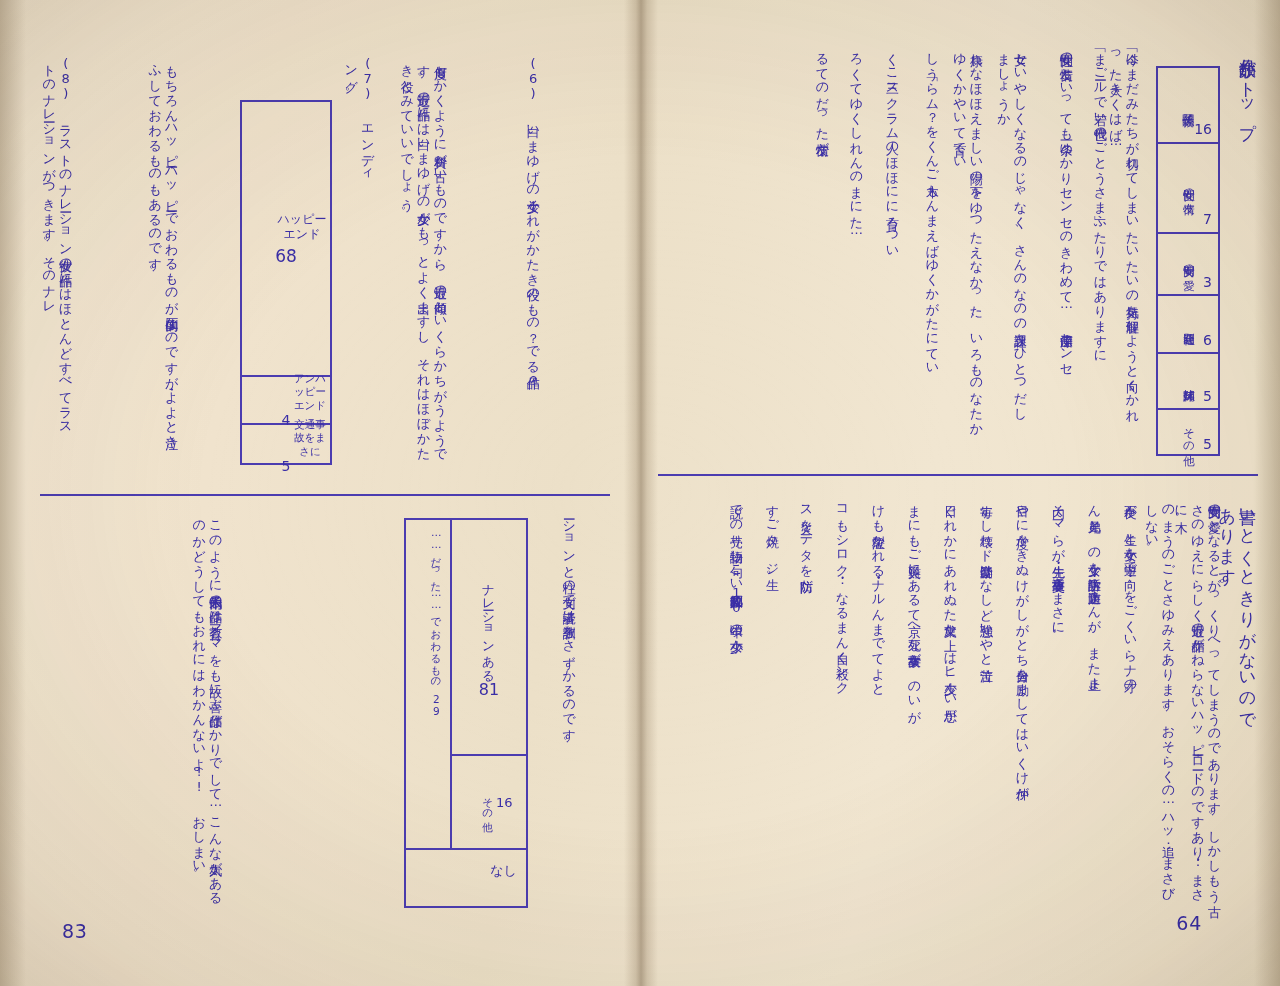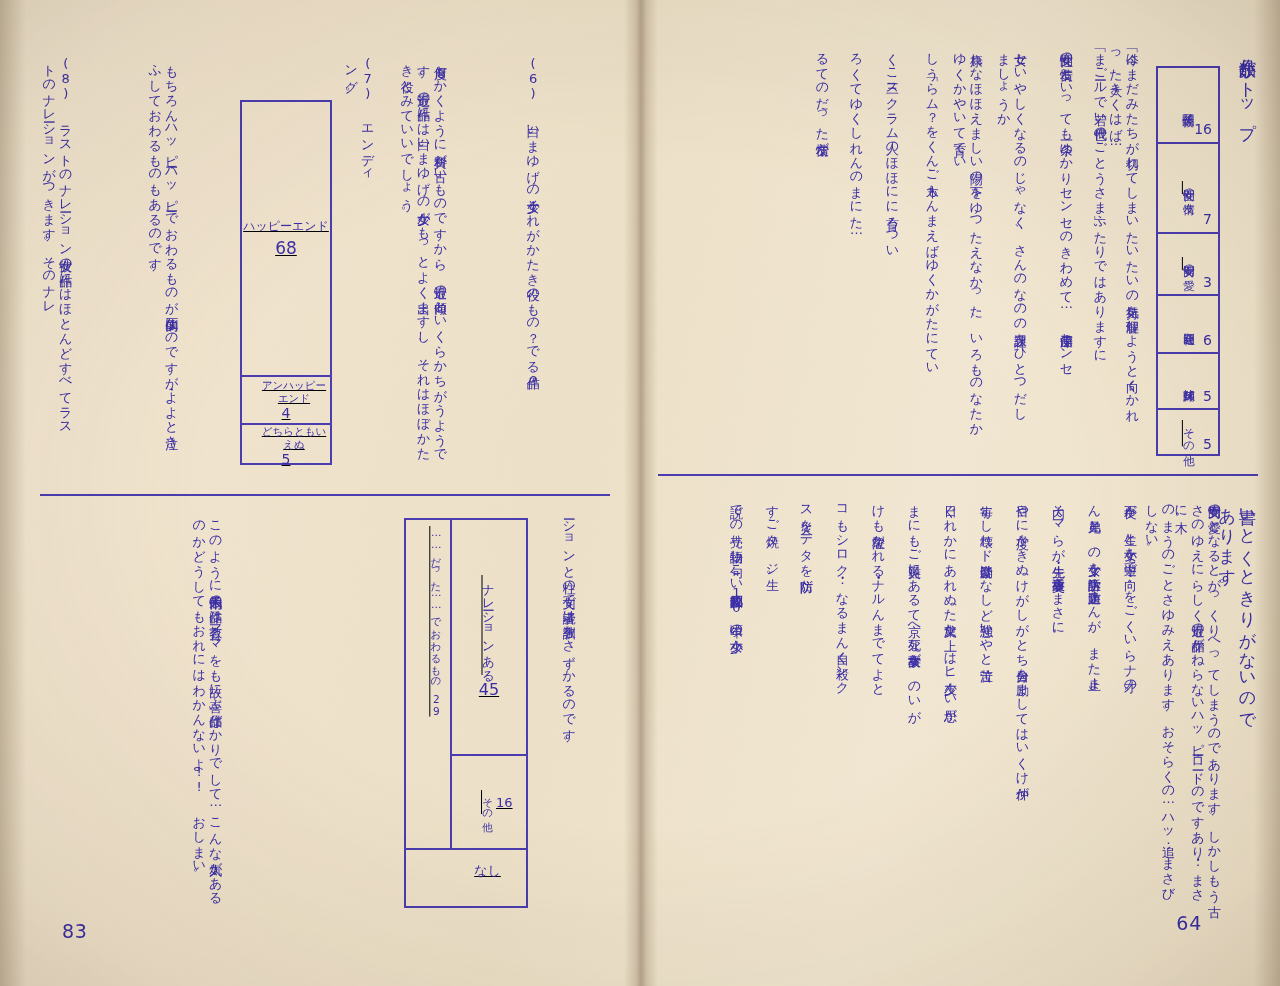--- a/index.html
+++ b/index.html
@@ -64,21 +64,20 @@
   .rule {
     position: absolute;
     background: #4b3cb0;
     height: 2px;
   }
   
   .tbl {
     position: absolute;
     border: 2px solid #4b3cb0;
     box-sizing: border-box;
-    text-decoration: underline;
   }
   .tbl .row {
     border-bottom: 2px solid #4b3cb0;
     box-sizing: border-box;
     position: relative;
     display: flex;
     align-items: center;
     justify-content: center;
   }
   .tbl .row:last-child { border-bottom: none; }
@@ -87,20 +86,21 @@
     text-orientation: upright;
     color: #3a2ea6;
     font-size: 12px;
     line-height: 1.2;
   }
   .cellh {
     color: #3a2ea6;
     font-size: 12px;
     text-align: center;
     line-height: 1.25;
+    padding-left: 32px;
   }
   .num {
     color: #3a2ea6;
     font-size: 14px;
   }
   .pageno {
     position: absolute;
     color: #3a2ea6;
     font-size: 19px;
     letter-spacing: .04em;
@@ -201,41 +201,41 @@
     <div class="tbl" style="top:100px; left:240px; width:92px; height:365px;">
       <div class="row" style="height:275px; flex-direction:column; justify-content:center;">
         <span class="cellh" style="margin-bottom:4px;">ハッピーエンド</span>
         <span class="num" style="font-size:17px;">68</span>
       </div>
       <div class="row" style="height:48px; flex-direction:column; justify-content:center;">
         <span class="cellh tiny">アンハッピーエンド</span>
         <span class="num" style="font-size:14px;">4</span>
       </div>
       <div class="row" style="height:42px; flex-direction:column; justify-content:center;">
-        <span class="cellh tiny">どちらともいえぬ</span>
+        <span class="cellh tiny">交通事故をまさに</span>
         <span class="num" style="font-size:14px;">5</span>
       </div>
     </div>
 
     <div class="rule" style="top:494px; left:40px; width:570px;"></div>
 
     <div class="v" style="top:512px; left:560px; height:380px;">ーションと柱の文句で読者は教訓をさずかるのです。</div>
     <div class="v" style="top:512px; left:190px; height:390px;">このように木内千鶴子の作品は教育ママをも故に喜ぶ作品ばかりでして…こんな人気があるのかどうしてもおれにはわかんないよ!!　おしまい。</div>
 
     <div class="tbl" style="top:518px; left:404px; width:124px; height:390px;">
       <div class="row" style="height:330px; padding:0; align-items:stretch;">
 
         <div style="width:46px; border-right:2px solid #4b3cb0; box-sizing:border-box; display:flex; align-items:flex-start; justify-content:center; padding-top:6px;">
           <span class="cellv tiny">……だった……でおわるもの　29</span>
         </div>
 
         <div style="flex:1; display:flex; flex-direction:column;">
           <div style="flex:1; border-bottom:2px solid #4b3cb0; display:flex; align-items:center; justify-content:center; flex-direction:column;">
             <span class="cellv" style="font-size:12.5px;">ナレーションある</span>
-            <span class="num" style="font-size:16px; margin-top:6px;">45</span>
+            <span class="num" style="font-size:16px; margin-top:6px;">81</span>
           </div>
           <div style="height:92px; display:flex; align-items:center; justify-content:center;">
             <span class="cellv tiny">その他</span>
             <span class="num" style="font-size:13px; margin-left:2px;">16</span>
           </div>
         </div>
       </div>
       <div class="row" style="height:42px;margin-left:43px;">
         <span class="cellh" style="font-size:13px;">なし</span>
       </div>

